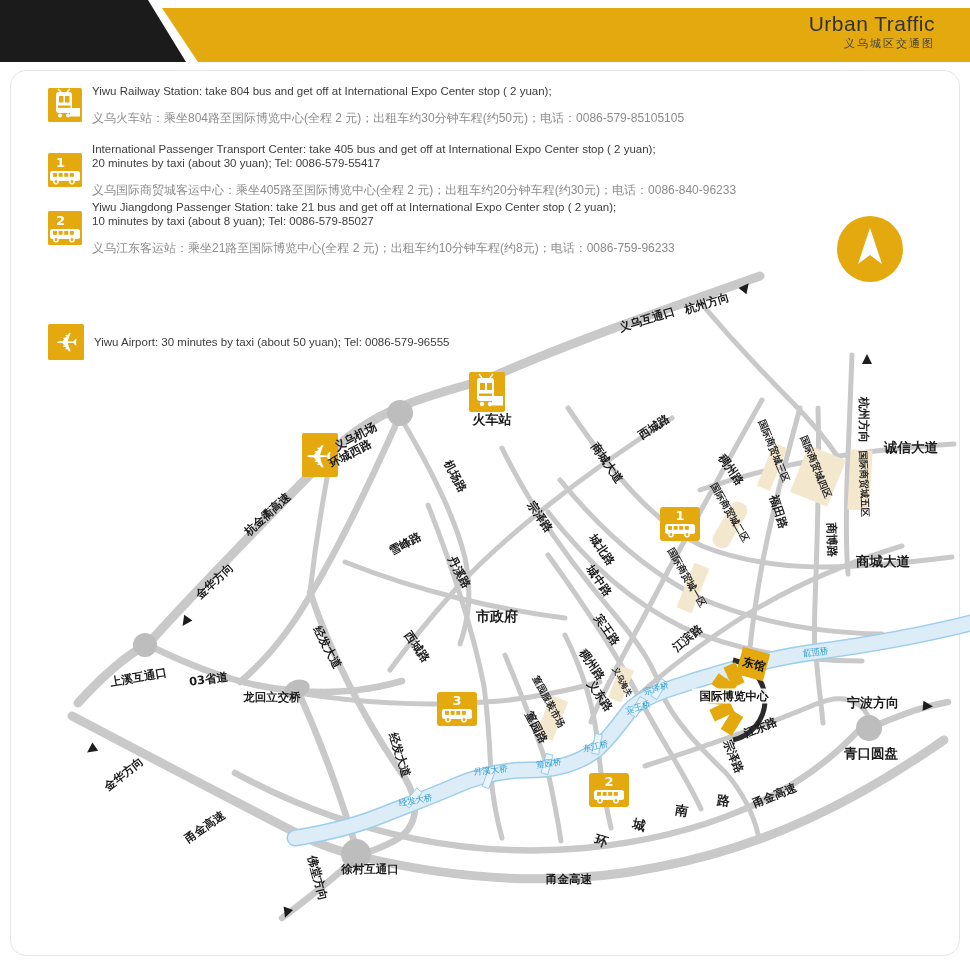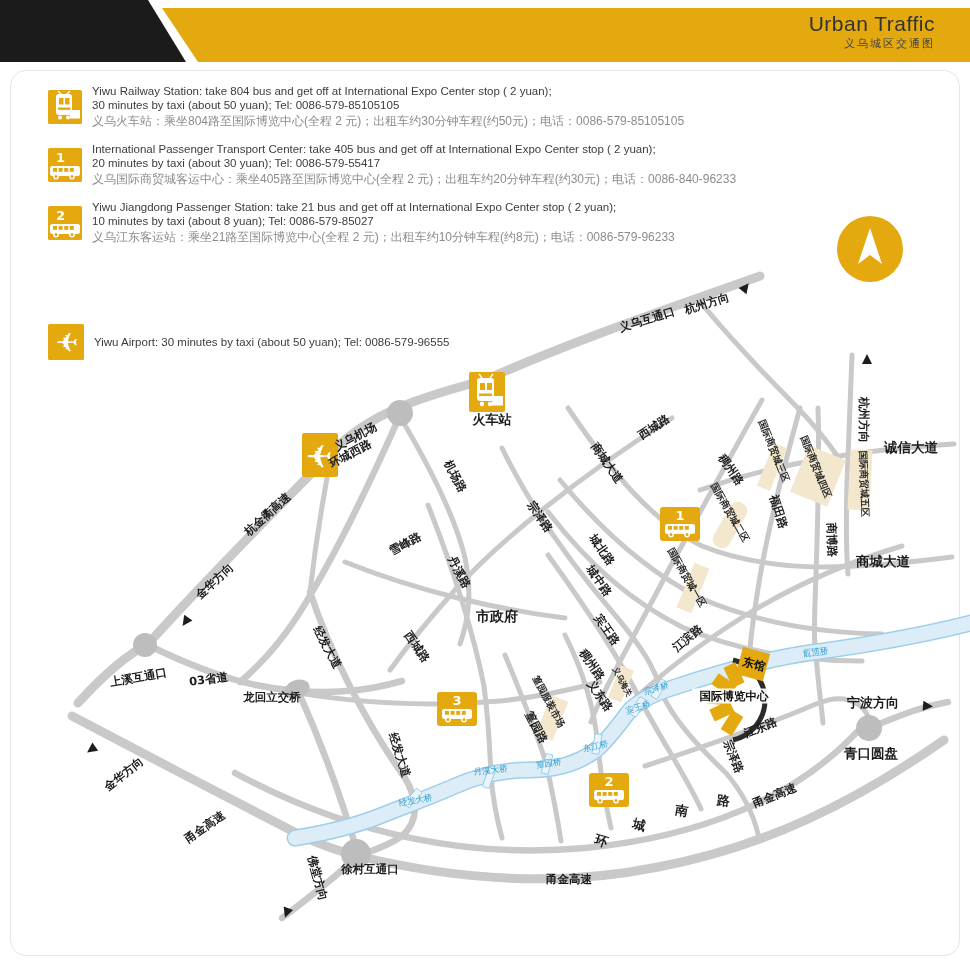--- a/index.html
+++ b/index.html
@@ -8,21 +8,21 @@
   
   .hdr-svg{position:absolute;top:0;left:0}
   .title-en{position:absolute;top:12px;right:35px;font-size:21px;color:#333;letter-spacing:.5px}
   .title-cn{position:absolute;top:36px;right:35px;font-size:11px;color:#424242;letter-spacing:2px}
   
   .frame{position:absolute;left:10px;top:70px;width:948px;height:884px;border:1px solid #e6e6e6;border-radius:16px}
   
   .leg{position:absolute;left:48px;display:flex;align-items:center}
   .leg .licon{flex:0 0 auto;margin-right:10px}
   .ltxt .en{font-size:11.5px;line-height:14px;color:#3c3c3c}
-  .ltxt .cn{font-size:12px;line-height:16px;color:#8c8c8c;margin-top:1px}
+  .ltxt .cn{font-size:12px;line-height:16px;color:#8c8c8c;margin-top:12px}
   
   svg text{font-family:"DejaVu Sans","Liberation Sans",sans-serif;text-anchor:middle}
   .rl{fill:#1c1c1c;font-weight:bold}
   .al{font-weight:bold;fill:#2a2a2a}
   .bl{fill:#2f9fd6}
   .pl{fill:#111;font-weight:bold;font-size:11.5px}
   .bn{fill:#fff;font-weight:bold;font-size:13px}
   .badge{fill:#fff;font-weight:bold;font-size:13px;text-anchor:start}
 </style>
 </head>
@@ -43,21 +43,20 @@
     <rect x="8" y="4" width="16" height="21" rx="3" fill="#fff"></rect>
     <rect x="11" y="8" width="4.5" height="6.5" fill="#E3A90F"></rect>
       <rect x="17" y="8" width="4.5" height="6.5" fill="#E3A90F"></rect>
     <rect x="10" y="17.5" width="12.5" height="2.4" fill="#E3A90F"></rect>
     <circle cx="12" cy="27.5" r="2" fill="#fff"></circle>
       <circle cx="20" cy="27.5" r="2" fill="#fff"></circle>
     <rect x="22" y="20" width="10" height="8.5" fill="#fff"></rect>
   </svg>
   <div class="ltxt">
     <div class="en">Yiwu Railway Station: take 804 bus and get off at International Expo Center stop ( 2 yuan);</div>
-    <div class="en">30 minutes by taxi (about 50 yuan); Tel: 0086-579-85105105</div>
     <div class="cn">义乌火车站：乘坐804路至国际博览中心(全程 2 元)；出租车约30分钟车程(约50元)；电话：0086-579-85105105</div>
   </div>
 </div>
 
 <div class="leg" style="top:142px">
   <svg class="licon" width="34" height="34">
     <rect width="34" height="34" rx="1.5" fill="#E3A90F"></rect>
     <text class="badge" x="8" y="14">1</text>
     <g transform="translate(2,17)">
       <rect x="0" y="1" width="30" height="10" rx="2.5" fill="#fff"></rect>
@@ -86,21 +85,21 @@
         <rect x="8.6" y="3" width="4" height="3.8" fill="#E3A90F"></rect>
       <rect x="14.2" y="3" width="4" height="3.8" fill="#E3A90F"></rect>
         <rect x="19.8" y="3" width="4" height="3.8" fill="#E3A90F"></rect>
       <circle cx="6" cy="11.6" r="2.2" fill="#E3A90F" stroke="#fff" stroke-width="1.4"></circle>
       <circle cx="22" cy="11.6" r="2.2" fill="#E3A90F" stroke="#fff" stroke-width="1.4"></circle>
     </g>
   </svg>
   <div class="ltxt">
     <div class="en">Yiwu Jiangdong Passenger Station: take 21 bus and get off at International Expo Center stop ( 2 yuan);</div>
     <div class="en">10 minutes by taxi (about 8 yuan); Tel: 0086-579-85027</div>
-    <div class="cn">义乌江东客运站：乘坐21路至国际博览中心(全程 2 元)；出租车约10分钟车程(约8元)；电话：0086-579-96233</div>
+    <div class="cn">义乌江东客运站：乘坐21路至国际博览中心(全程 2 元)；出租车约10分钟车程(约8元)；电话：0086-759-96233</div>
   </div>
 </div>
 
 <div class="leg" style="top:324px">
   <svg class="licon" width="36" height="36">
     <rect width="36" height="36" rx="1.5" fill="#E3A90F"></rect>
     <text x="0" y="0" transform="translate(19,28) scale(-1,1)" font-size="27" fill="#fff">✈</text>
   </svg>
   <div class="ltxt">
     <div class="en">Yiwu Airport: 30 minutes by taxi (about 50 yuan); Tel: 0086-579-96555</div>

